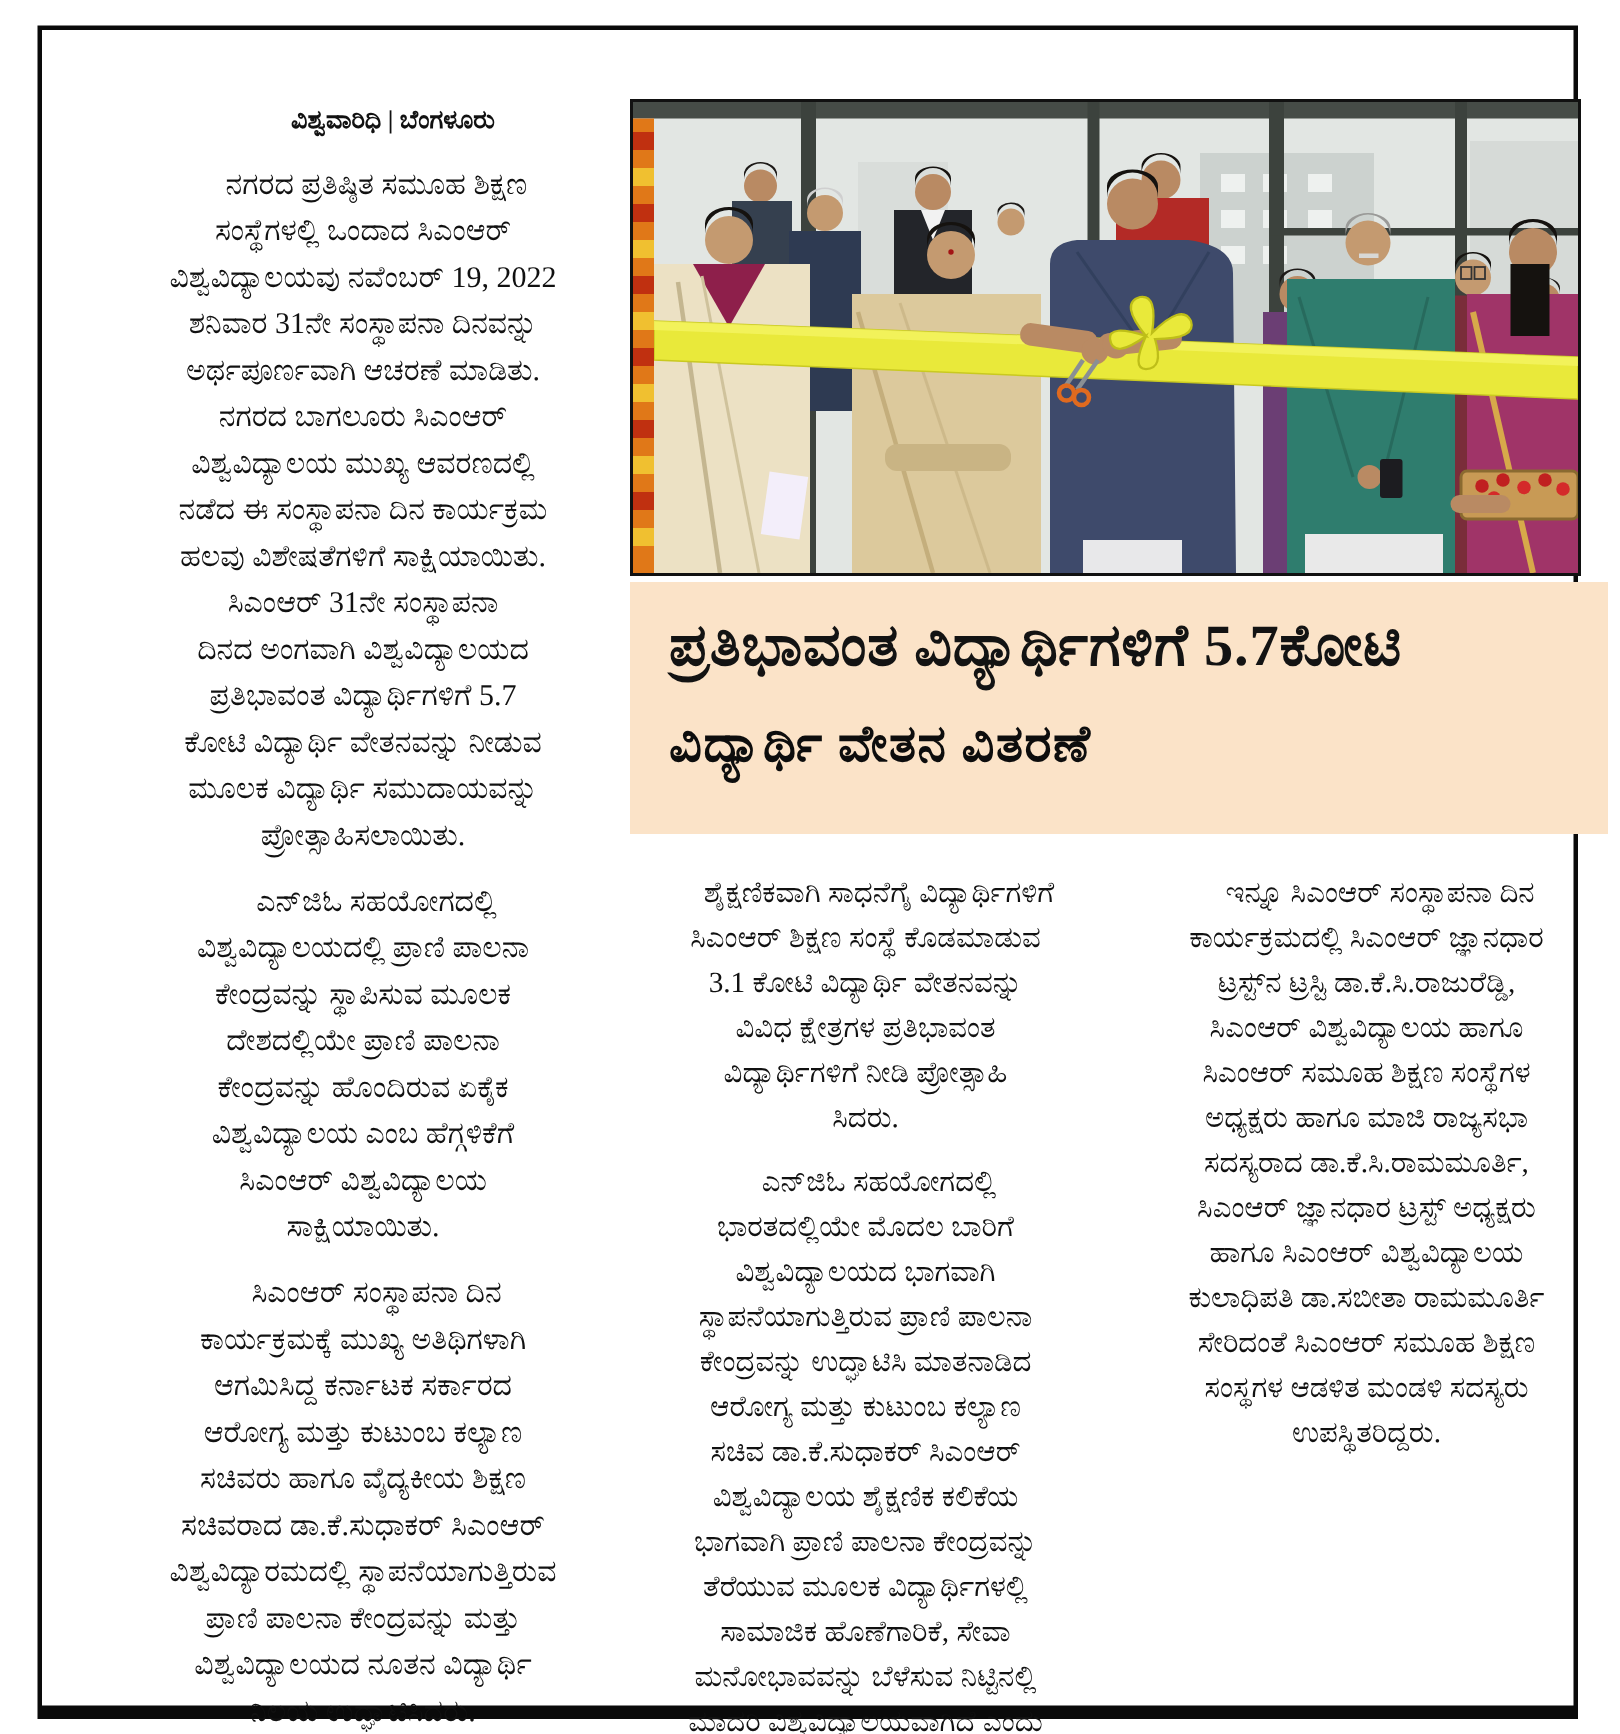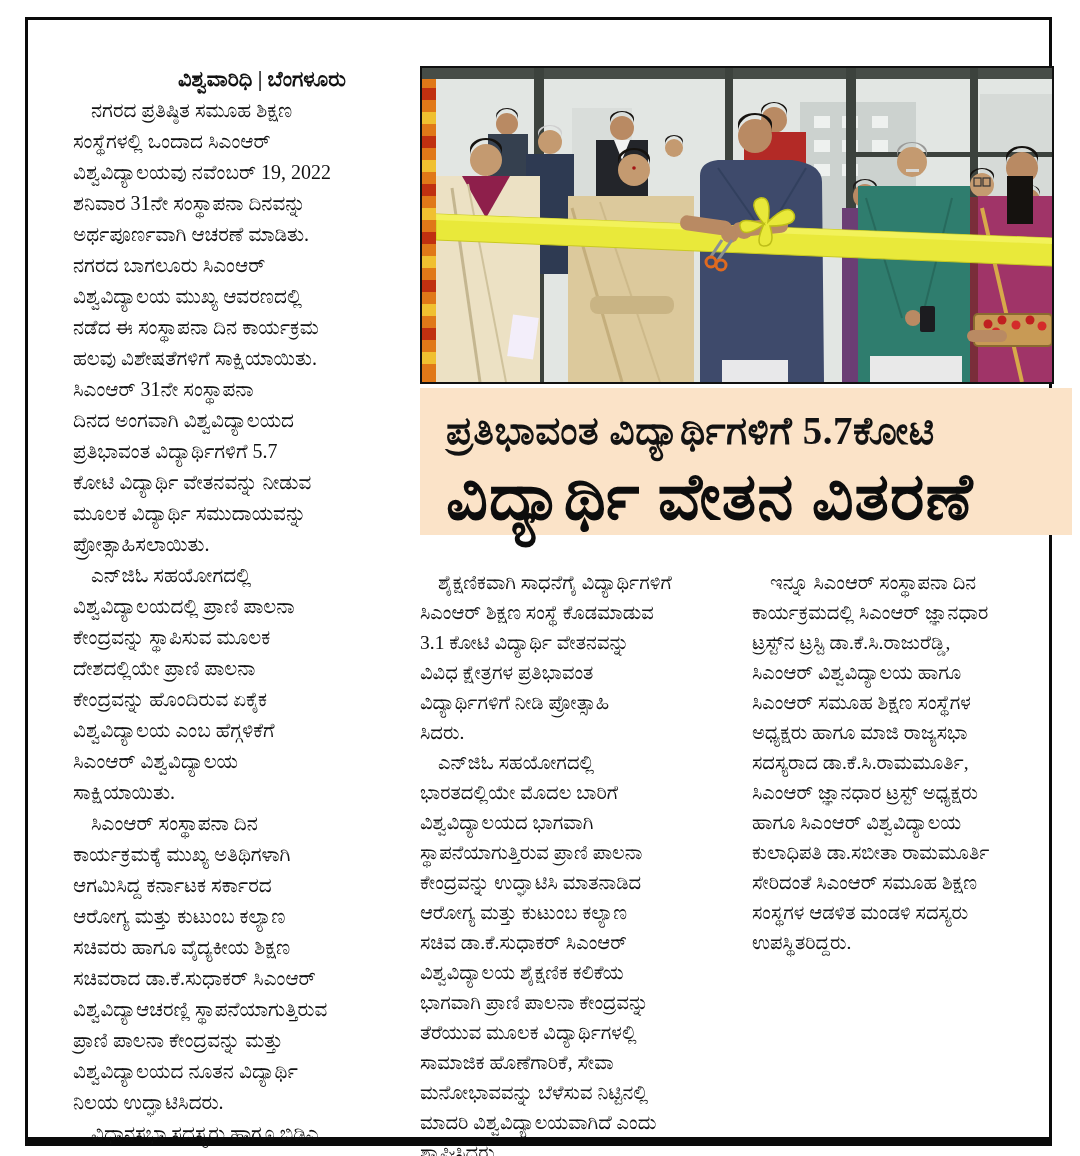--- a/index.html
+++ b/index.html
@@ -10,45 +10,45 @@
   }
   .page-frame{
     position:absolute;left:25px;top:17px;width:1021px;height:1117px;
     border:3px solid #0a0a0a;border-bottom-width:9px;background:#ffffff;
   }
   
   .left-col{
     position:absolute;left:45px;top:44px;width:338px;
   }
   .byline{
-    font-weight:bold;font-size:21px;line-height:31px;text-align:center;
+    font-weight:bold;font-size:17px;line-height:31px;text-align:center;
     padding-left:40px;white-space:pre-line;
   }
   .para{
     font-size:20px;line-height:31px;white-space:pre-line;
-    text-indent:18px;margin:0;
+    text-indent:18px;margin:13px;text-align:center;
   }
   .cols .para{line-height:30px;font-size:19.5px;}
   
   .news-photo{
     position:absolute;left:392px;top:46px;width:630px;height:314px;
     border:2px solid #111;background:#dfe3e0;box-sizing:content-box;
   }
   .news-photo svg{display:block;}
   
   .headline-box{
-    position:absolute;left:392px;top:368px;width:652px;height:147px;
+    position:absolute;left:392px;top:368px;width:652px;height:168px;
     background:#fbe3c8;box-sizing:border-box;padding:14px 20px 0 26px;
   }
   .headline-l1{
     font-weight:bold;font-size:39px;line-height:58px;color:#131313;
     letter-spacing:0.5px;white-space:pre-line;
   }
   .headline-l2{
-    font-weight:bold;font-size:65px;line-height:74px;color:#0d0d0d;
+    font-weight:bold;font-size:34px;line-height:74px;color:#0d0d0d;
     letter-spacing:1px;white-space:pre-line;
   }
   
   .mid-col{position:absolute;left:392px;top:548px;width:314px;}
   .right-col{position:absolute;left:724px;top:548px;width:318px;}
 </style>
 </head>
 <body>
 
 <div class="page-frame">
@@ -77,21 +77,21 @@
 ಕೇಂದ್ರವನ್ನು ಹೊಂದಿರುವ ಏಕೈಕ
 ವಿಶ್ವವಿದ್ಯಾಲಯ ಎಂಬ ಹೆಗ್ಗಳಿಕೆಗೆ
 ಸಿಎಂಆರ್ ವಿಶ್ವವಿದ್ಯಾಲಯ
 ಸಾಕ್ಷಿಯಾಯಿತು.</p>
     <p class="para">ಸಿಎಂಆರ್ ಸಂಸ್ಥಾಪನಾ ದಿನ
 ಕಾರ್ಯಕ್ರಮಕ್ಕೆ ಮುಖ್ಯ ಅತಿಥಿಗಳಾಗಿ
 ಆಗಮಿಸಿದ್ದ ಕರ್ನಾಟಕ ಸರ್ಕಾರದ
 ಆರೋಗ್ಯ ಮತ್ತು ಕುಟುಂಬ ಕಲ್ಯಾಣ
 ಸಚಿವರು ಹಾಗೂ ವೈದ್ಯಕೀಯ ಶಿಕ್ಷಣ
 ಸಚಿವರಾದ ಡಾ.ಕೆ.ಸುಧಾಕರ್ ಸಿಎಂಆರ್
-ವಿಶ್ವವಿದ್ಯಾಆಚರಣ್ಲಿ ಸ್ಥಾಪನೆಯಾಗುತ್ತಿರುವ
+ವಿಶ್ವವಿದ್ಯಾರಮದಲ್ಲಿ ಸ್ಥಾಪನೆಯಾಗುತ್ತಿರುವ
 ಪ್ರಾಣಿ ಪಾಲನಾ ಕೇಂದ್ರವನ್ನು ಮತ್ತು
 ವಿಶ್ವವಿದ್ಯಾಲಯದ ನೂತನ ವಿದ್ಯಾರ್ಥಿ
 ನಿಲಯ ಉದ್ಘಾಟಿಸಿದರು.</p>
     <p class="para">ವಿಧಾನಸಭಾ ಸದಸ್ಯರು ಹಾಗೂ ಬಿಡಿಎ
 ಅಧ್ಯಕ್ಷರಾದ ಶ್ರೀ ಎಸ್.ಆರ್.ವಿಶ್ವನಾಥ್
 ಹಾಗೂ ವಿಧಾನ ಪರಿಷತ್ ಸದಸ್ಯರಾದ
 ಶ್ರೀ ಕೆ.ಗೋವಿಂದ ರಾಜ್ ಅವರು</p>
   </div>
 
   <div class="news-photo">

